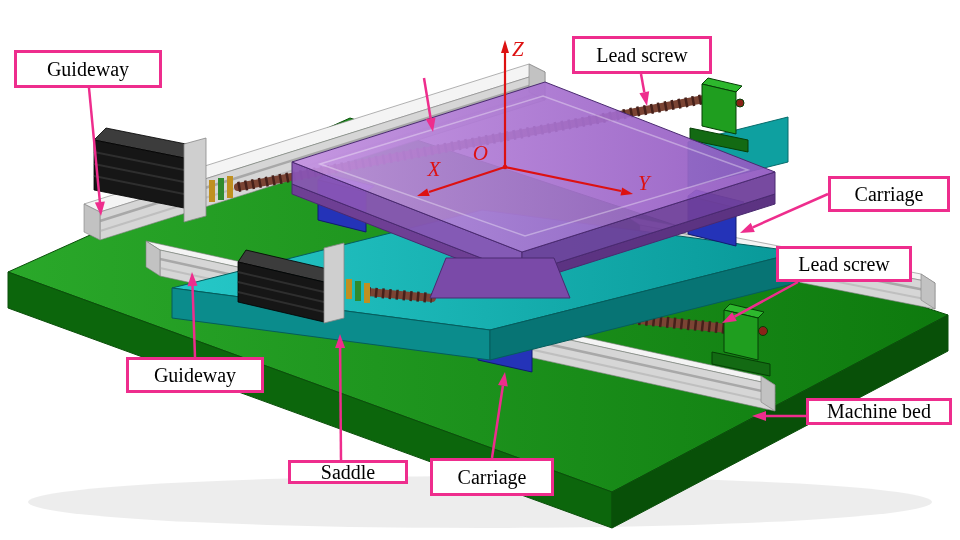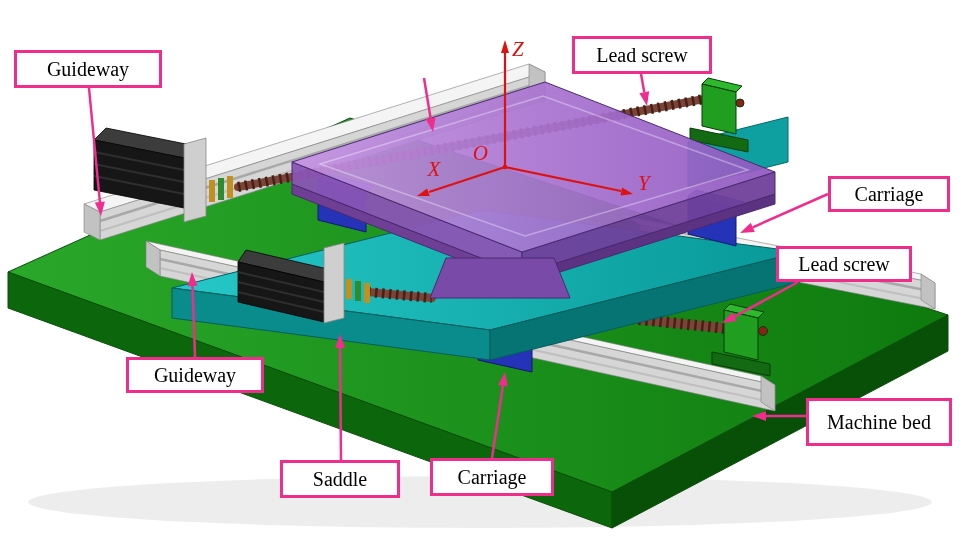--- a/index.html
+++ b/index.html
@@ -7,23 +7,23 @@
          font-family:"Liberation Serif", serif;}
   svg{position:absolute;left:0;top:0;}
   .callout{position:absolute;display:flex;align-items:center;justify-content:center;
            background:#ffffff;border:3px solid #ee2d8d;color:#000;
            font:20px "Liberation Serif", serif;z-index:3;box-sizing:border-box;}
   #cl-guideway-top{left:14px;top:50px;width:148px;height:38px;}
   #cl-workbench{left:352px;top:40px;width:138px;height:38px;}
   #cl-lead-screw-top{left:572px;top:36px;width:140px;height:38px;}
   #cl-carriage-right{left:828px;top:176px;width:122px;height:36px;}
   #cl-lead-screw-right{left:776px;top:246px;width:136px;height:36px;}
-  #cl-machine-bed{left:806px;top:398px;width:146px;height:48px;}
+  #cl-machine-bed{left:806px;top:398px;width:146px;height:27px;}
   #cl-guideway-left{left:126px;top:357px;width:138px;height:36px;}
-  #cl-saddle{left:280px;top:460px;width:120px;height:38px;text-align:center;}
+  #cl-saddle{left:288px;top:460px;width:120px;height:24px;text-align:center;}
   #cl-carriage-bottom{left:430px;top:458px;width:124px;height:38px;}
   .axis-label{font:italic 21px "Liberation Serif", serif;fill:#dd1111;}
 </style>
 </head>
 <body>
 
 <div class="stage">
 
 <svg width="960" height="540" viewBox="0 0 960 540">
   <defs>

